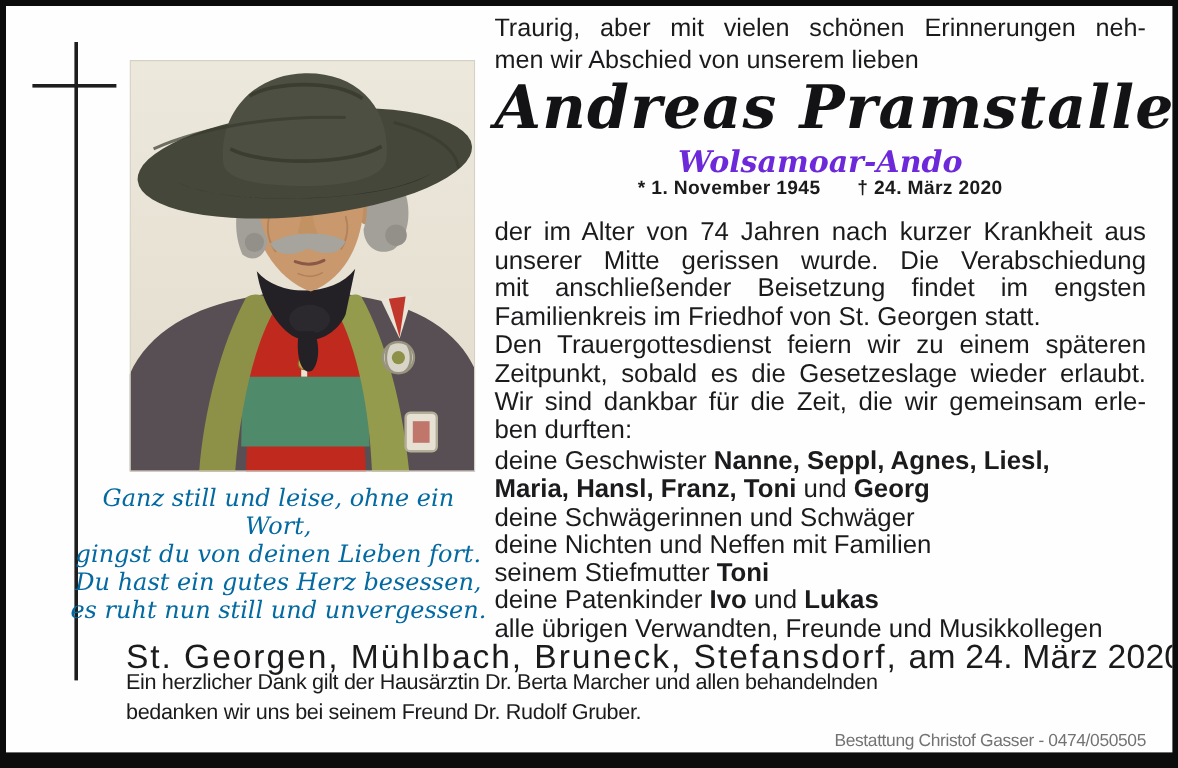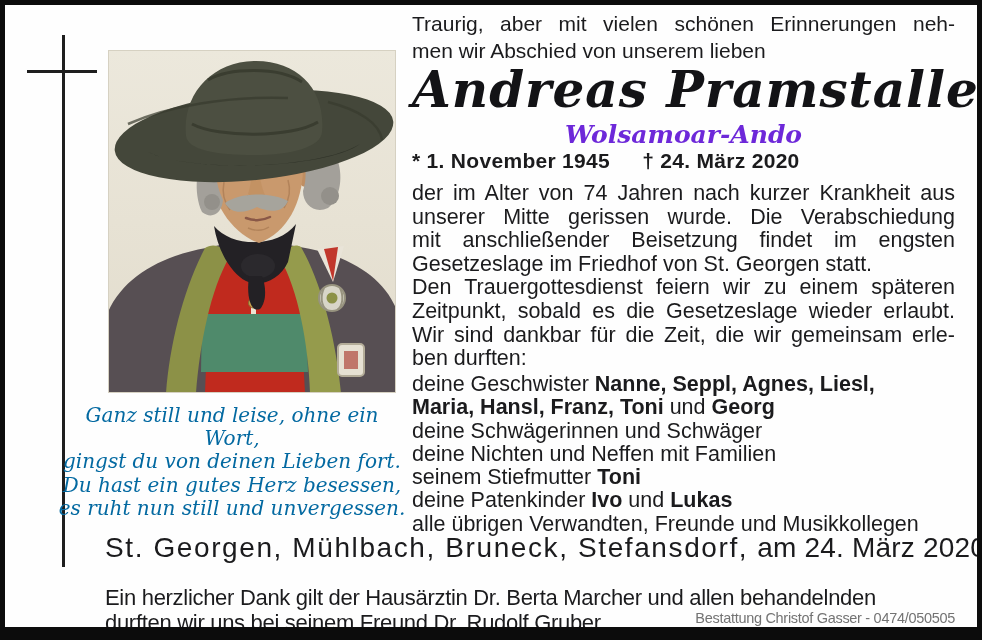--- a/index.html
+++ b/index.html
@@ -32,36 +32,36 @@
     position:absolute;top:56px;width:543px;text-align:center;white-space:nowrap;
     font-family:"DejaVu Serif",serif;font-style:italic;font-weight:bold;
     font-size:50px;line-height:58px;letter-spacing:1px;color:#131316;
   }
   .nickname{
     position:absolute;top:115px;width:543px;text-align:center;
     font-family:"DejaVu Serif",serif;font-style:italic;font-weight:bold;
     font-size:25px;color:#6d28d9;
   }
   .dates{
-    position:absolute;top:144px;width:543px;text-align:left;
-    font-size:21px;font-weight:bold;letter-spacing:0.3px;
+    position:absolute;top:144px;width:543px;text-align:center;
+    font-size:16px;font-weight:bold;letter-spacing:0.3px;
   }
   .dates .death-date{margin-left:26px;}
   .obituary{position:absolute;top:177px;width:543px;font-size:21.5px;line-height:23.6px;}
   .mourners{position:absolute;top:368px;width:543px;font-size:21.5px;line-height:23.3px;}
   .mourners b{font-weight:bold;}
   
   .places{
     position:absolute;left:100px;top:527px;width:856px;font-size:28px;white-space:nowrap;
   }
   .places .places-list{letter-spacing:1.6px;}
   .places .places-date{margin-left:9px;letter-spacing:0.2px;}
   .thanks{
-    position:absolute;left:100px;top:581px;width:856px;
-    font-size:22px;line-height:24.6px;letter-spacing:-0.3px;
+    position:absolute;left:100px;top:551px;width:856px;
+    font-size:18px;line-height:24.6px;letter-spacing:-0.3px;
   }
   .funeral{
     position:absolute;right:22px;top:605px;font-size:14.5px;letter-spacing:-0.3px;
     color:#737373;
   }
 </style>
 </head>
 <body>
 
 <div class="card">
@@ -152,21 +152,21 @@
     <div class="name">Andreas Pramstaller</div>
     <div class="nickname">Wolsamoar-Ando</div>
     <div class="dates">
       <span class="birth-date">* 1. November 1945</span>
       <span class="death-date">† 24. März 2020</span>
     </div>
     <div class="obituary">
       <span class="line just">der im Alter von 74 Jahren nach kurzer Krankheit aus</span>
       <span class="line just">unserer Mitte gerissen wurde. Die Verabschiedung</span>
       <span class="line just">mit anschließender Beisetzung findet im engsten</span>
-      <span class="line">Gesetzeslage im Friedhof von St. Georgen statt.</span>
+      <span class="line">Familienkreis im Friedhof von St. Georgen statt.</span>
       <span class="line just">Den Trauergottesdienst feiern wir zu einem späteren</span>
       <span class="line just">Zeitpunkt, sobald es die Gesetzeslage wieder erlaubt.</span>
       <span class="line just">Wir sind dankbar für die Zeit, die wir gemeinsam erle-</span>
       <span class="line">ben durften:</span>
     </div>
     <div class="mourners">
       <span class="line"><span>deine Geschwister </span><b>Nanne, Seppl, Agnes, Liesl,</b></span>
       <span class="line"><b>Maria, Hansl, Franz, Toni</b><span> und </span><b>Georg</b></span>
       <span class="line"><span>deine Schwägerinnen und Schwäger</span></span>
       <span class="line"><span>deine Nichten und Neffen mit Familien</span></span>
@@ -175,18 +175,18 @@
       <span class="line"><span>alle übrigen Verwandten, Freunde und Musikkollegen</span></span>
     </div>
   </div>
 
   <div class="places">
     <span class="places-list">St. Georgen, Mühlbach, Bruneck, Stefansdorf,</span><span class="places-date">am 24. März 2020</span>
   </div>
 
   <div class="thanks">
     <span class="line">Ein herzlicher Dank gilt der Hausärztin Dr. Berta Marcher und allen behandelnden</span>
-    <span class="line">durften wir uns bei seinem Freund Dr. Rudolf Gruber.</span>
+    <span class="line">bedanken wir uns bei seinem Freund Dr. Rudolf Gruber.</span>
   </div>
 
   <div class="funeral">Bestattung Christof Gasser - 0474/050505</div>
 
 </div>
 
 </body></html>

